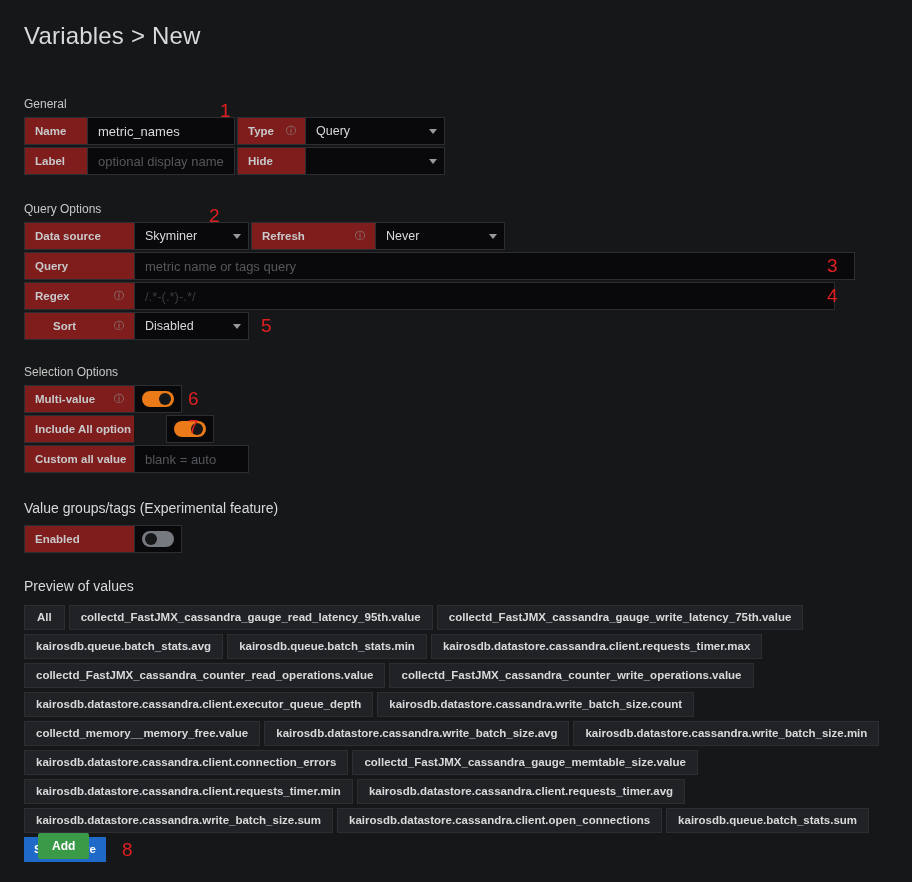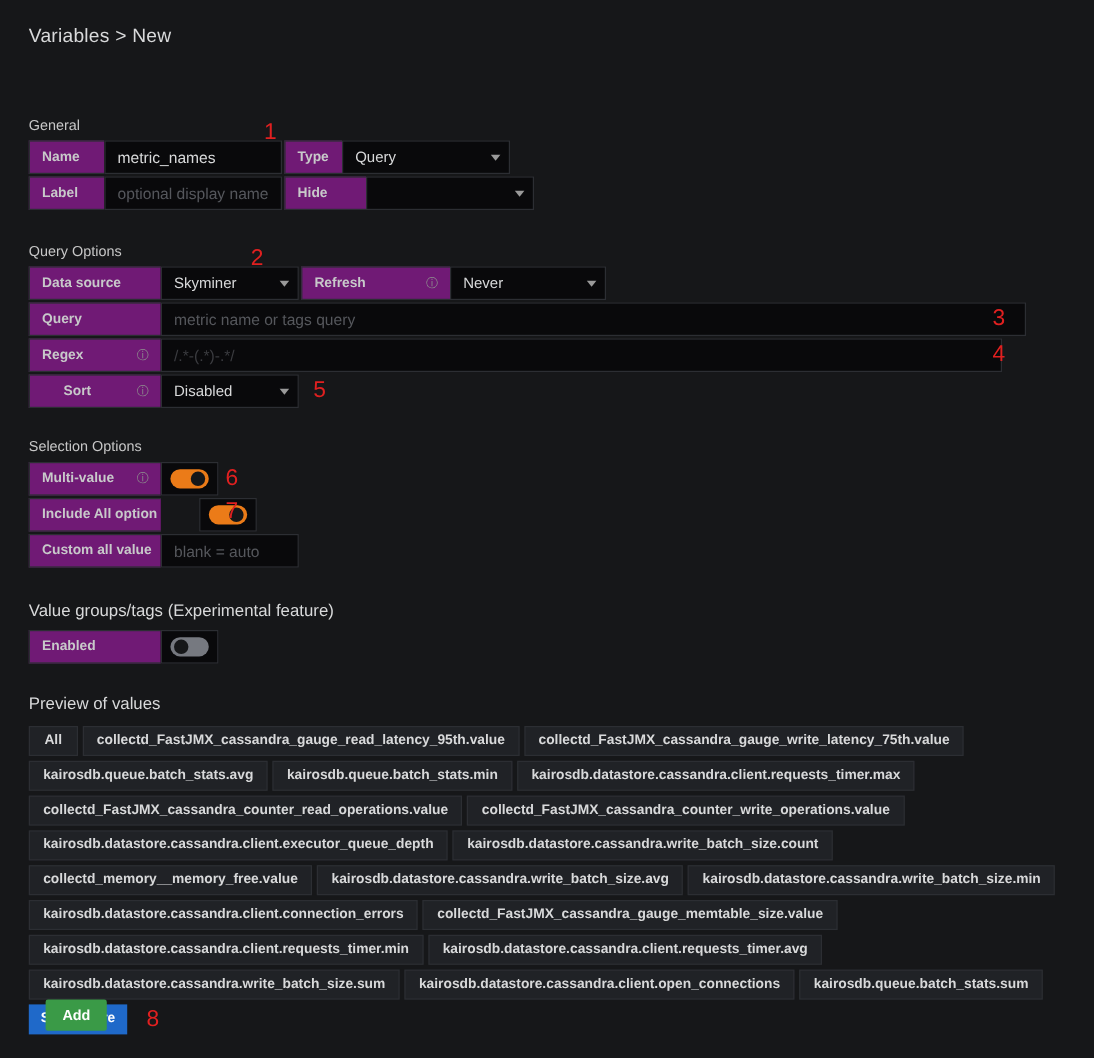--- a/index.html
+++ b/index.html
@@ -18,21 +18,21 @@
     height: 882px;
     background: #161719;
     color: #d8d9da;
   }
 
   
   .page-title {
     position: absolute;
     left: 24px;
     top: 22px;
-    font-size: 16px;
+    font-size: 24px;
     font-weight: 400;
     color: #d8d9da;
     letter-spacing: .2px;
   }
 
   
   .section-header {
     font-size: 12px;
     color: #c7c7c7;
     font-weight: 400;
@@ -43,21 +43,21 @@
     color: #d8d9da;
   }
 
   
   .form-row {
     display: flex;
     align-items: stretch;
     margin-bottom: 2px;
   }
   .gf-label {
-    background: #701a75;
+    background: #7f1d1d;
     border: 1px solid #2c2e33;
     border-right: none;
     color: #c8c9ca;
     font-size: 11.5px;
     font-weight: bold;
     display: flex;
     align-items: center;
     padding: 0 10px;
     height: 28px;
     white-space: nowrap;
@@ -193,21 +193,21 @@
 
   <div class="page-title">Variables &gt; New</div>
 
   <div style="position:absolute;left:24px;top:97px;">
     <div class="section-header">General</div>
 
     <div class="form-row">
       <div class="gf-label" style="width:63px;">Name</div>
       <div class="gf-input" style="width:148px;position:relative;">metric_names</div>
       <div class="marker" style="left:196px;top:4px;">1</div>
-      <div class="gf-label" style="width:48px;margin-left:2px;">
+      <div class="gf-label" style="width:68px;margin-left:2px;">
         <span>Type</span>
         <span class="info-dot">ⓘ</span>
       </div>
       <div class="gf-select" style="width:140px;">
         <span>Query</span>
         <span class="caret"></span>
       </div>
     </div>
 
     <div class="form-row">

